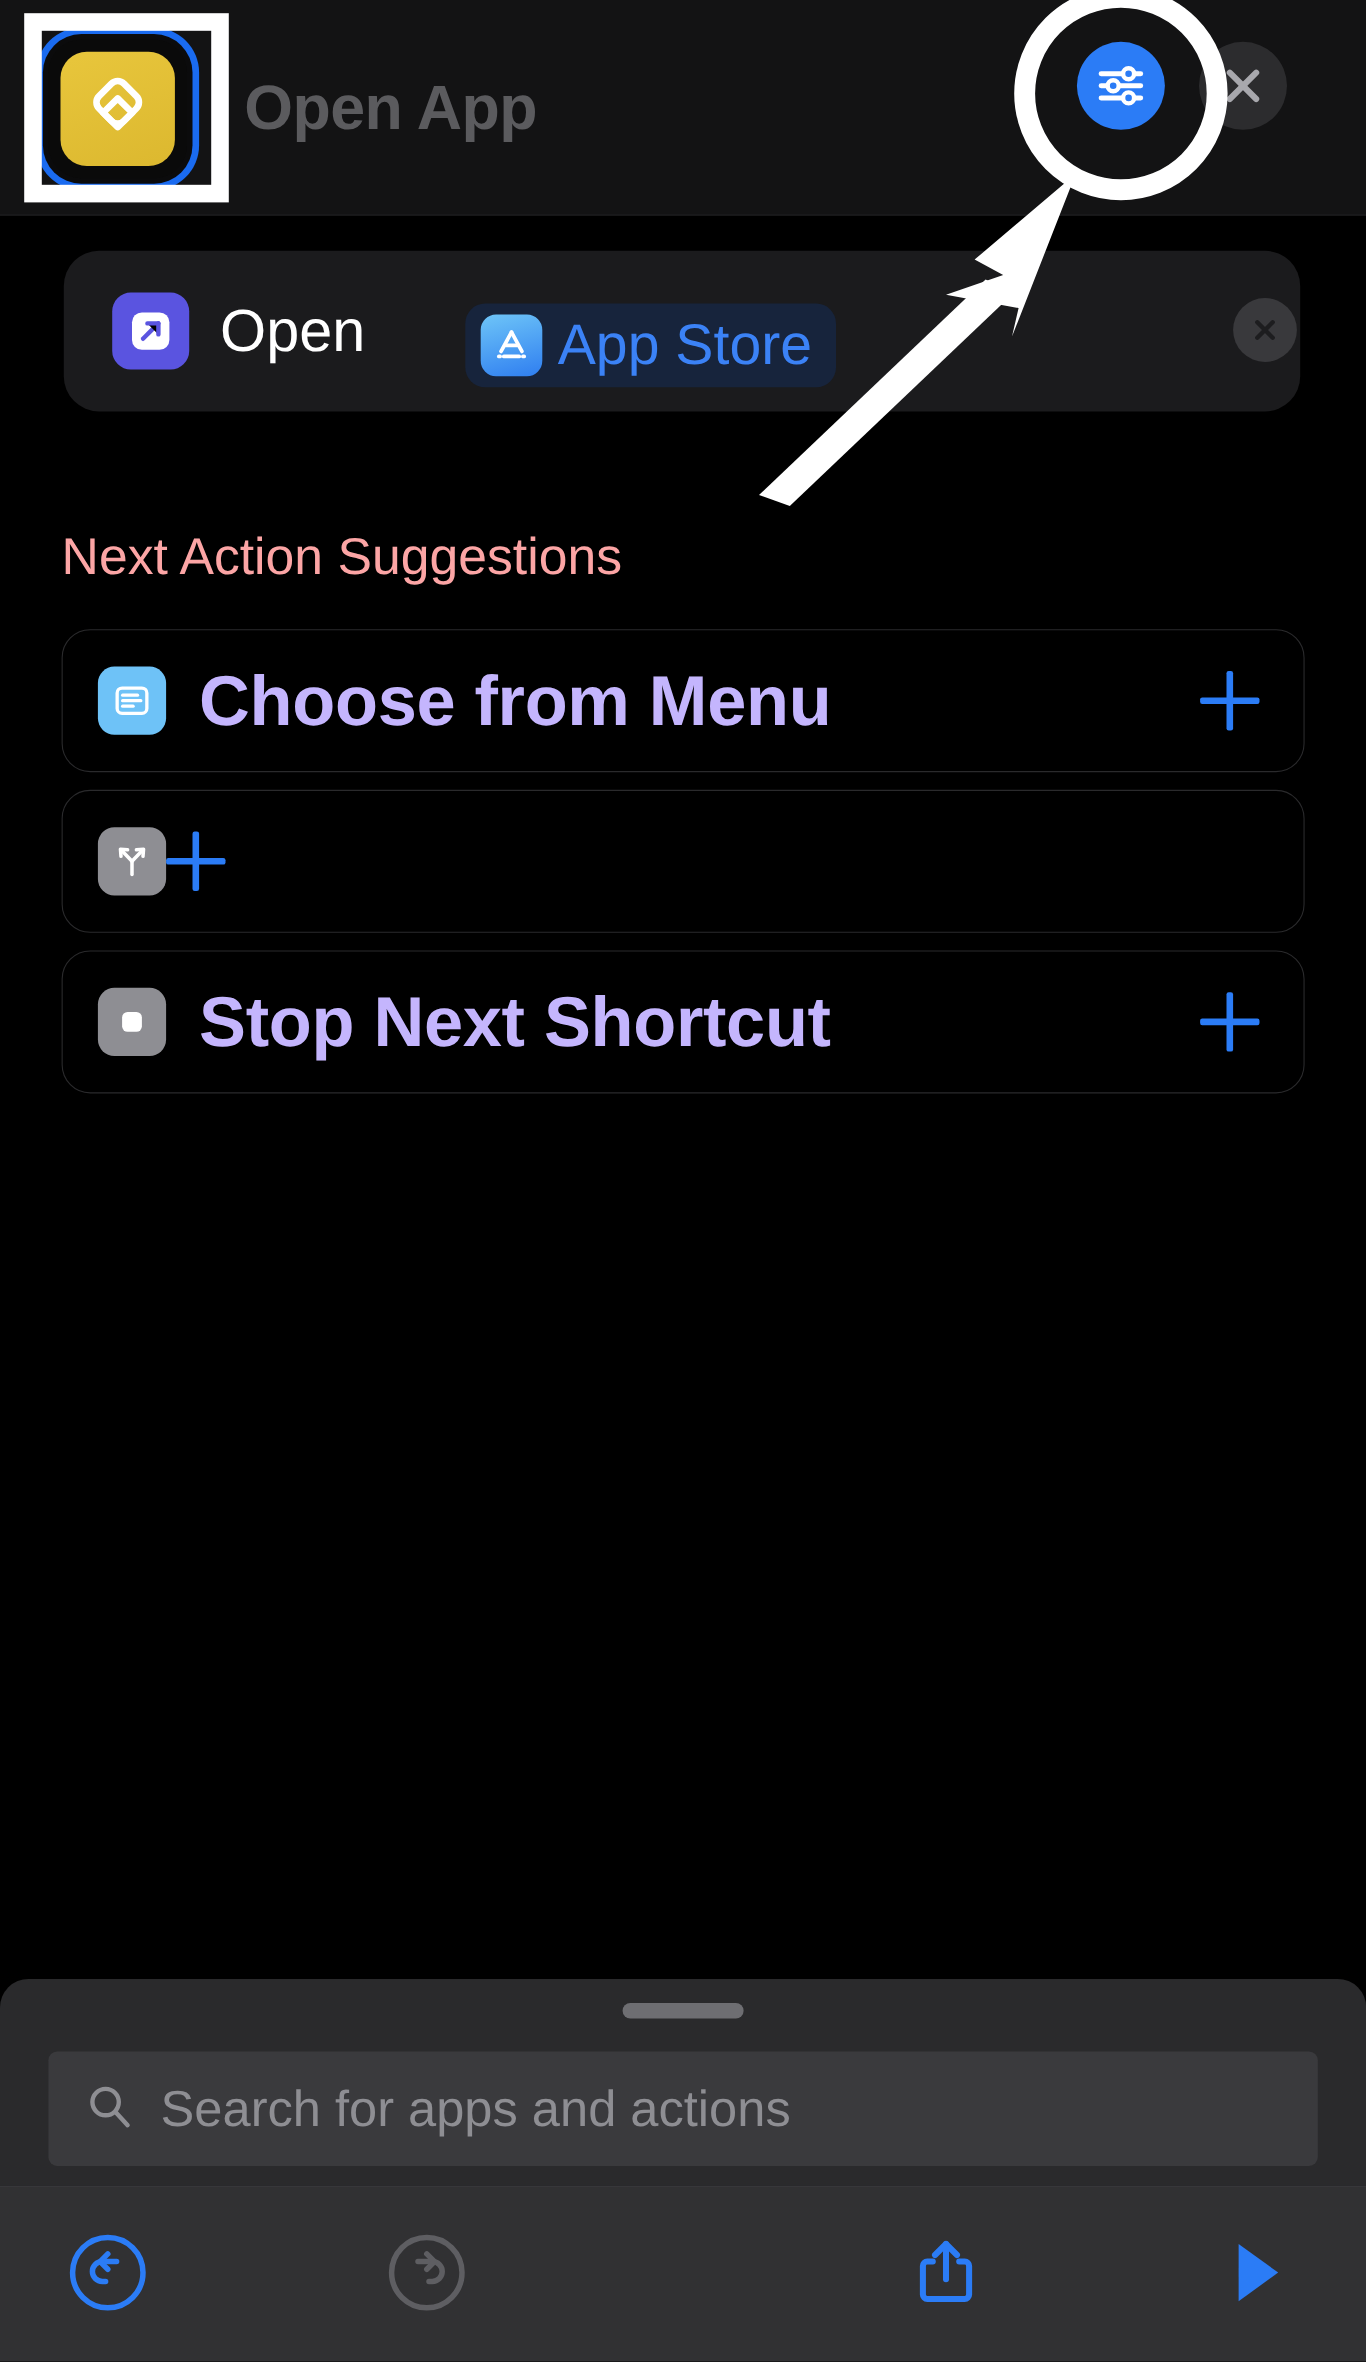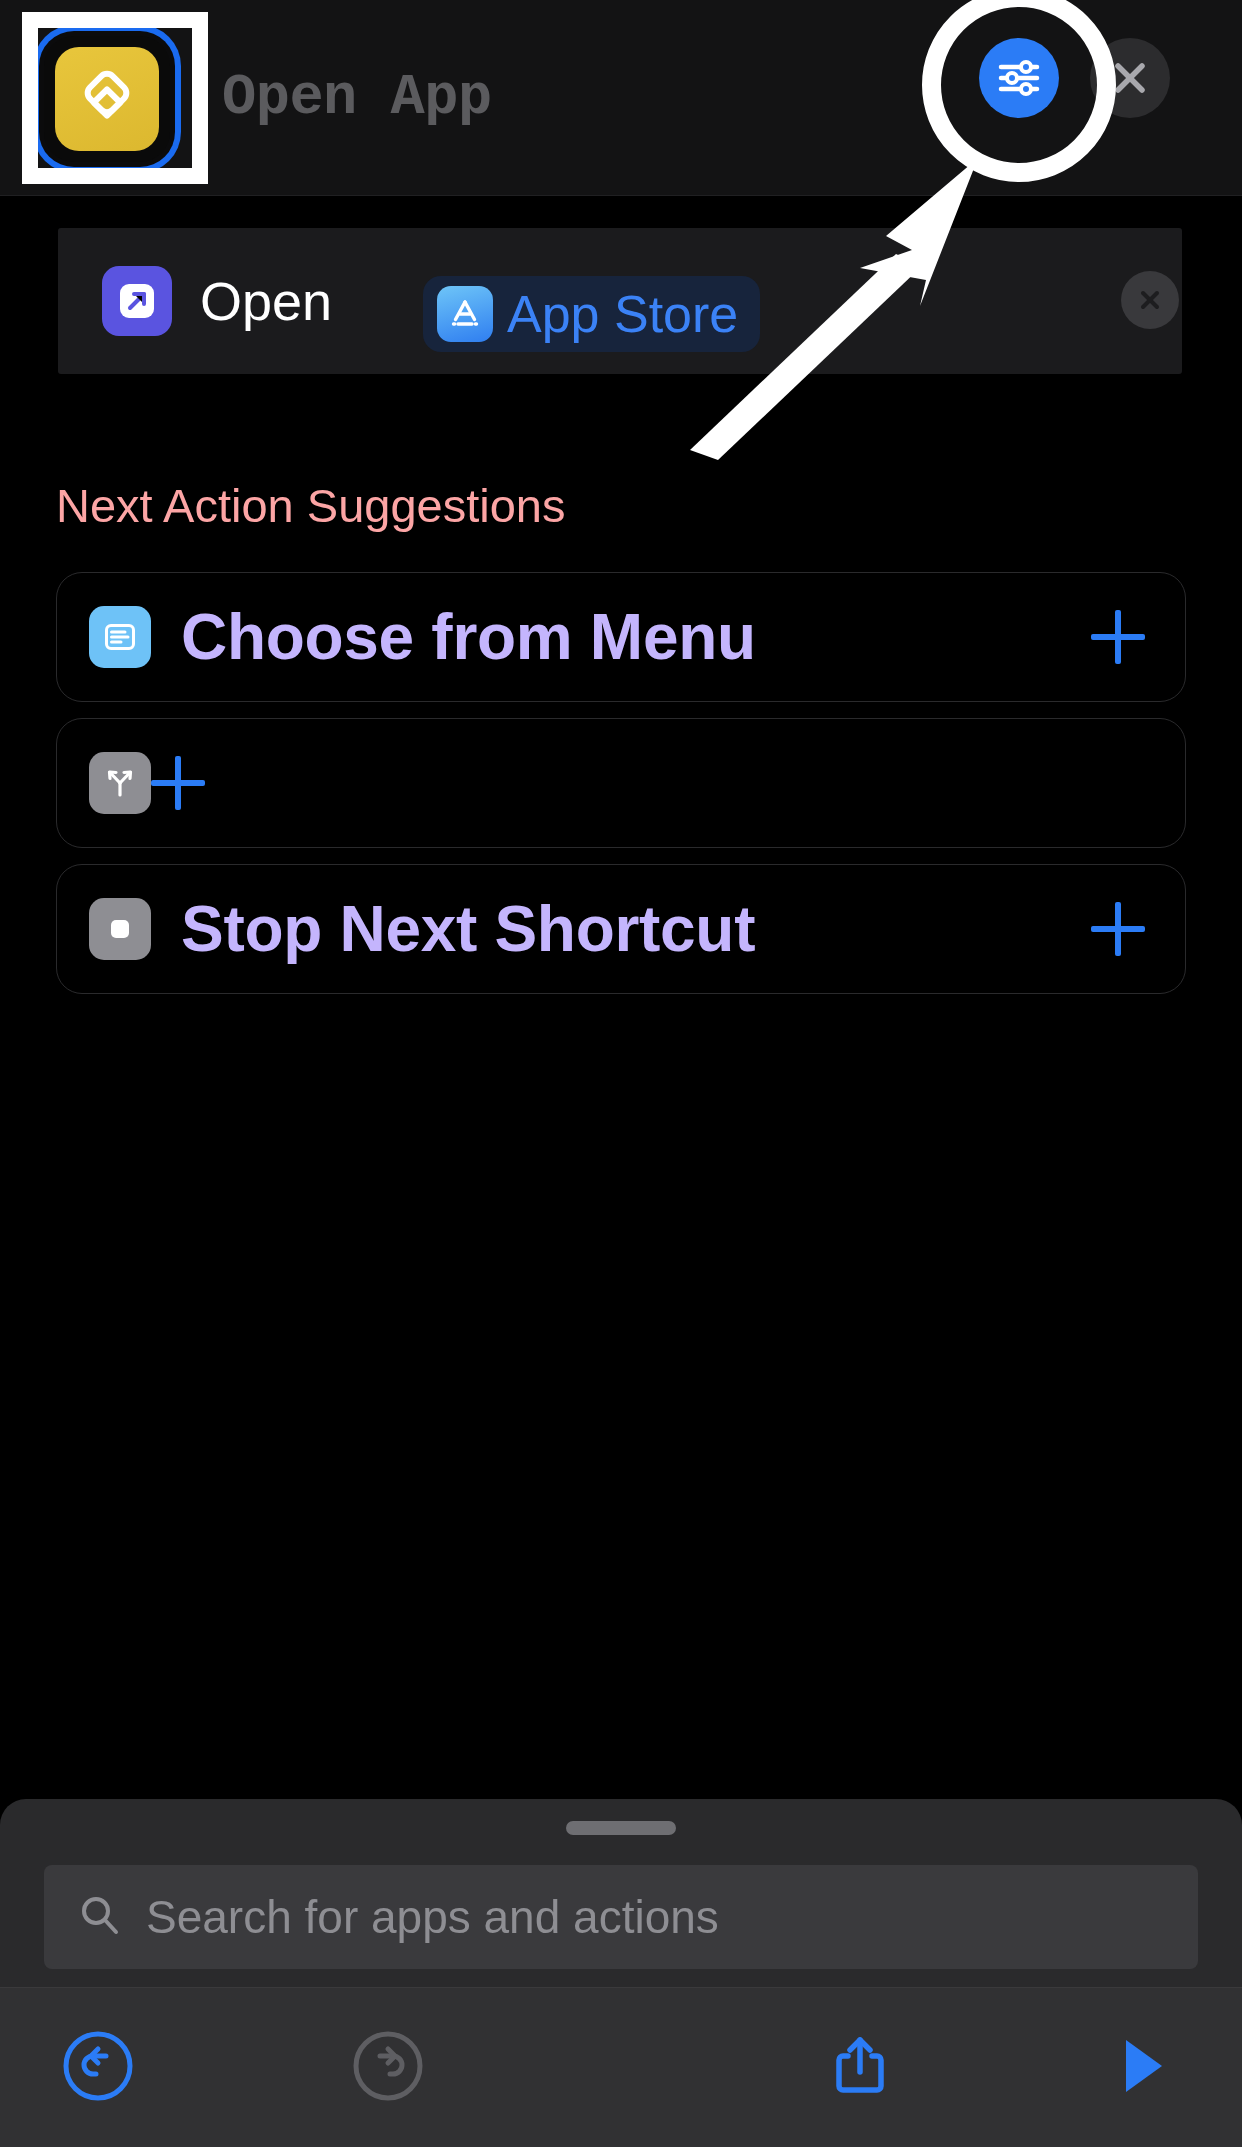--- a/index.html
+++ b/index.html
@@ -14,21 +14,20 @@
     width:1242px; height:2147px;
     background:#000;
   }
 
   
   .navbar{
     position:absolute; left:0; top:0;
     width:1242px; height:196px;
     background:#131314;
     border-bottom:1px solid #202022;
-    font-family:Liberation Mono, monospace;
   }
   .nav-app-icon-wrap{
     position:absolute; left:44px; top:36px;
     width:126px; height:126px;
     border-radius:30px;
     background:#0a0a0a;
     display:flex; align-items:center; justify-content:center;
     box-shadow:0 0 0 5px #0b0b0c, 0 0 0 11px #1a6bf0;
   }
   .nav-app-icon{
@@ -57,21 +56,21 @@
     border-radius:50%;
     background:#2c2c2e;
     display:flex; align-items:center; justify-content:center;
   }
 
   
   .action-card{
     position:absolute; left:58px; top:228px;
     width:1124px; height:146px;
     background:#1b1b1d;
-    border-radius:3px;
+    border-radius:32px;
   }
   .action-icon{
     position:absolute; left:44px; top:38px;
     width:70px; height:70px;
     border-radius:17px;
     background:#5a54e0;
     display:flex; align-items:center; justify-content:center;
   }
   .action-word{
     position:absolute; left:142px; top:30px;

